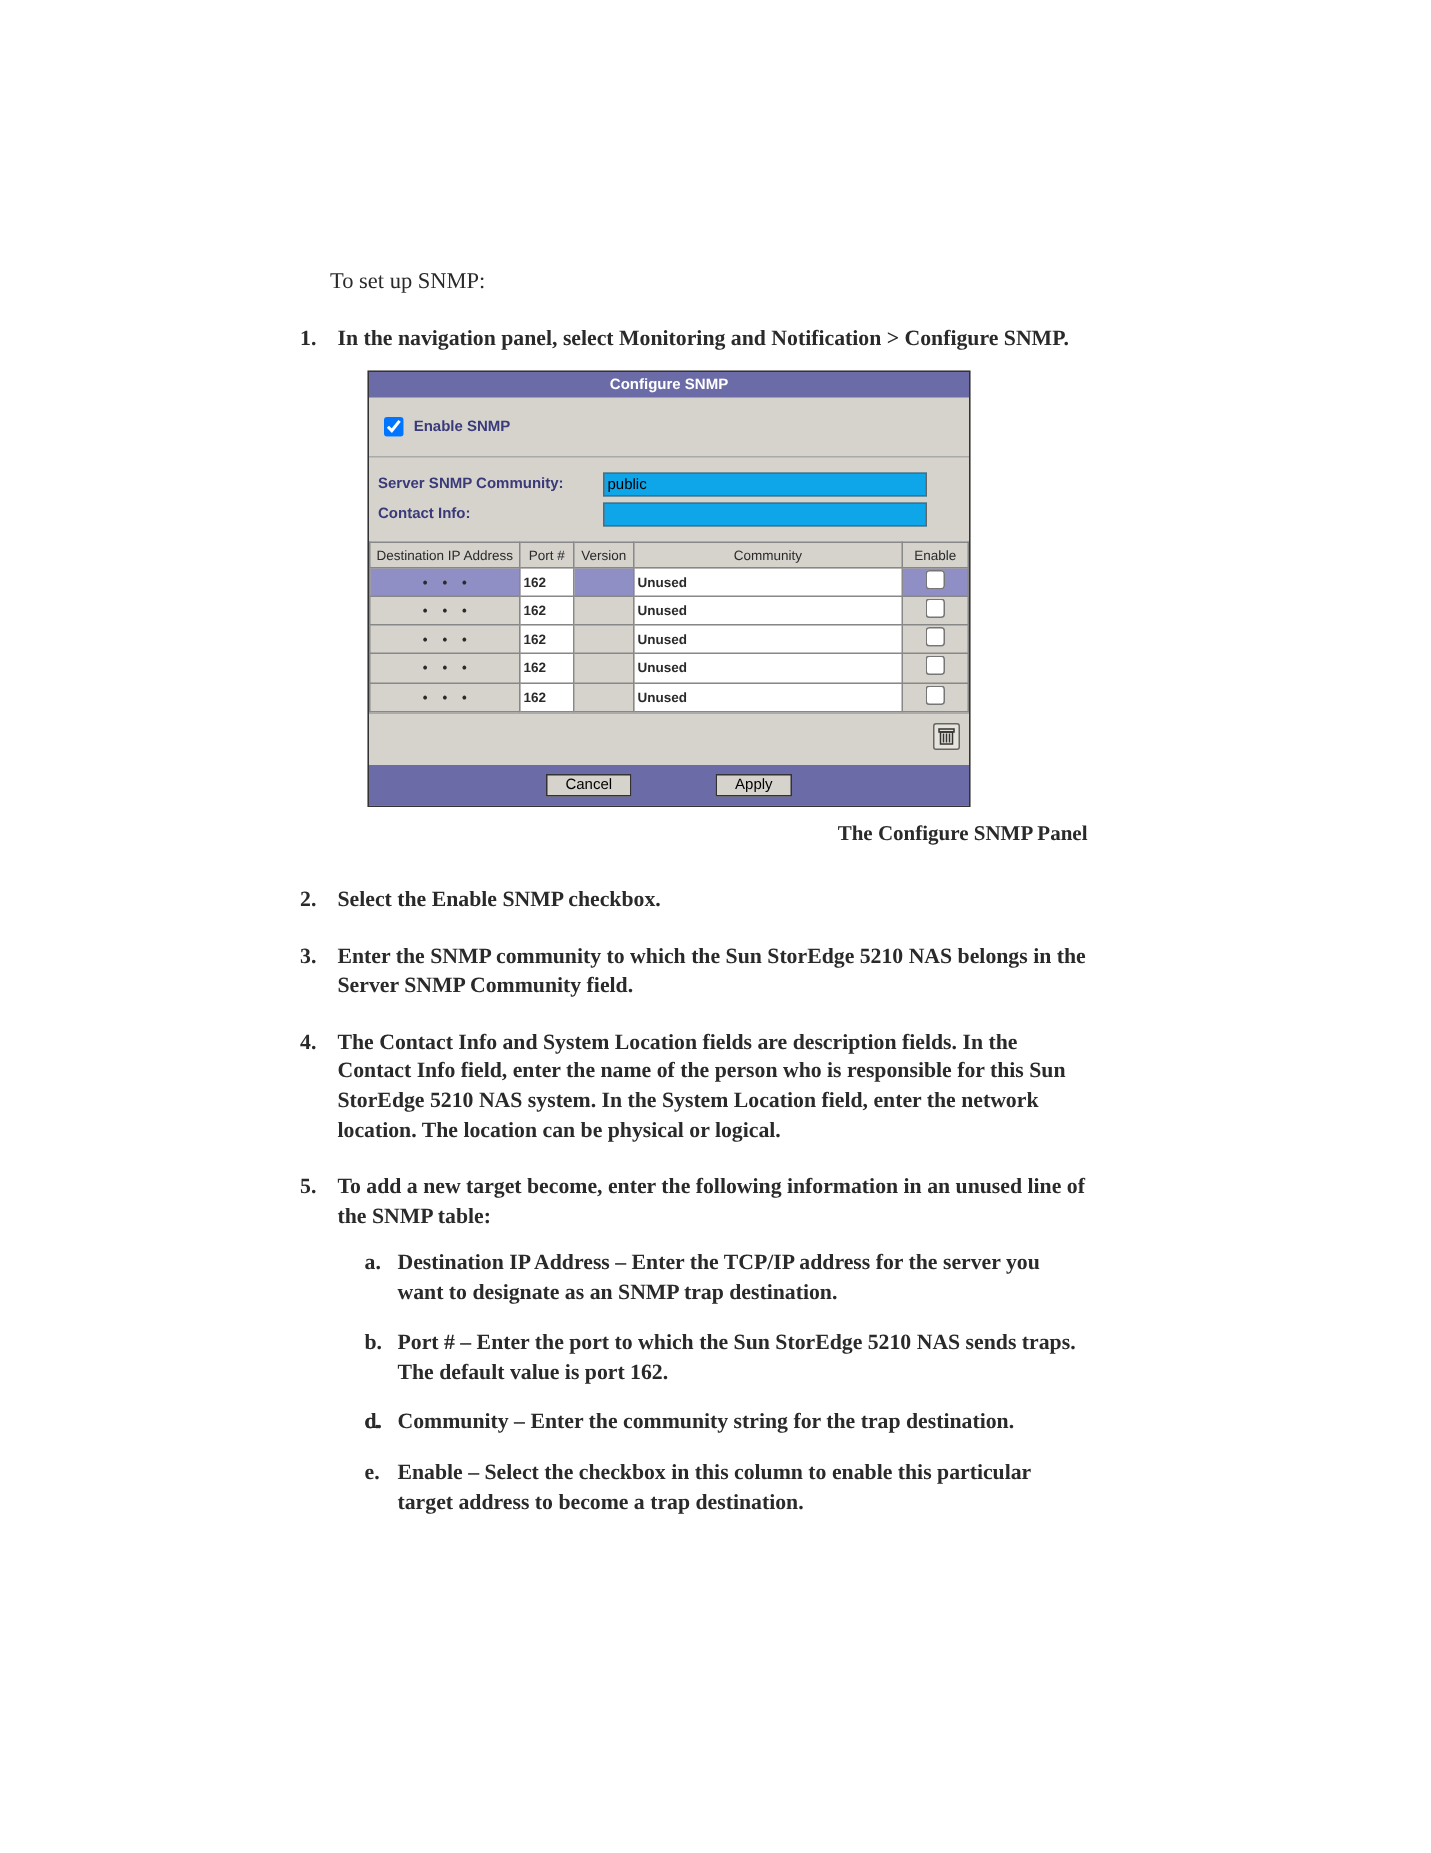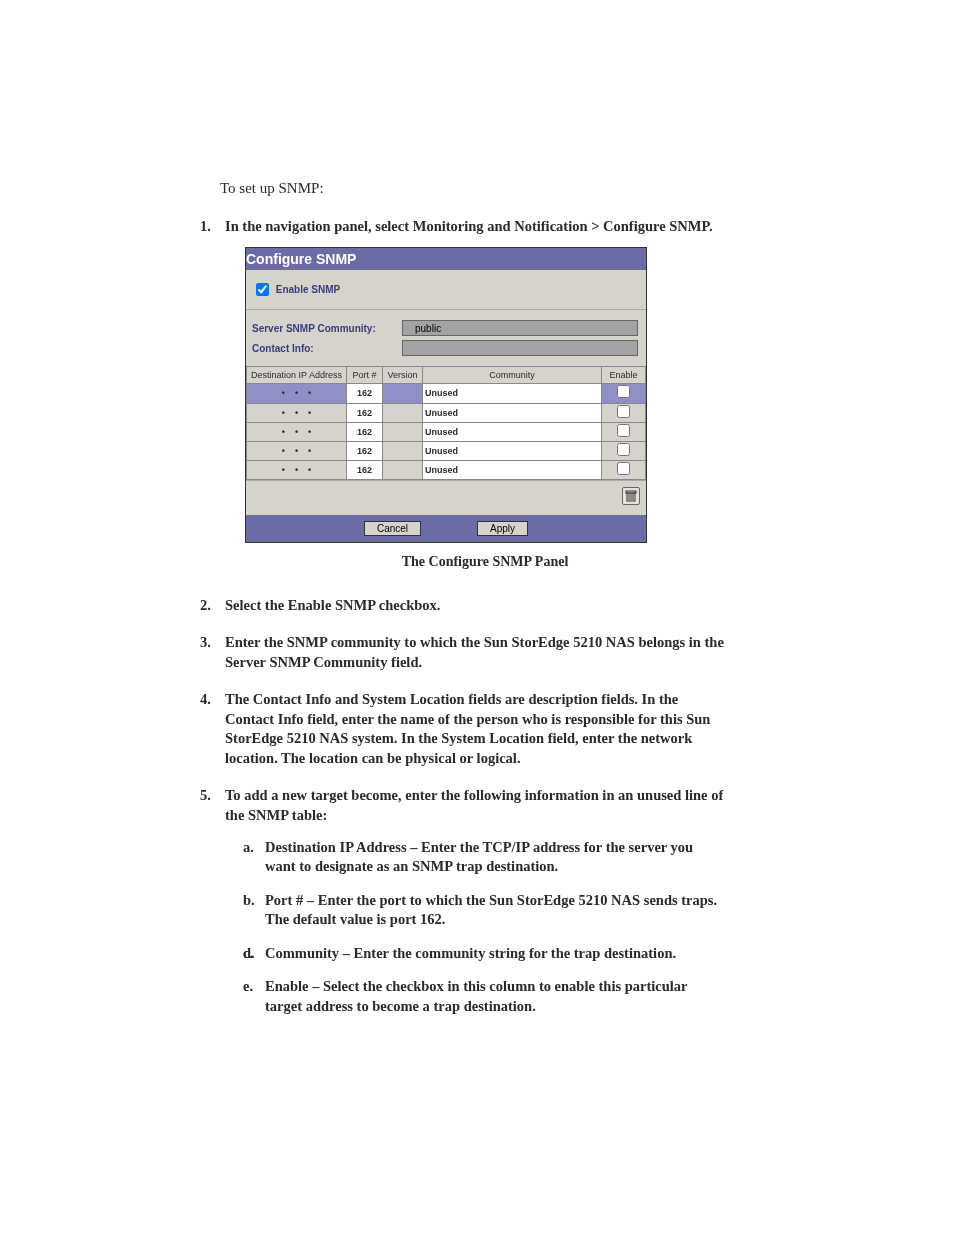--- a/index.html
+++ b/index.html
@@ -69,23 +69,24 @@
   .panel {
     width: 400px;
     border: 1px solid #333;
     background: #d6d3cc;
     font-family: Tahoma, Verdana, sans-serif;
     font-size: 10px;
   }
   .panel-title {
     background: #6b6ba8;
     color: #fff;
+    text-align: center;
     font-weight: bold;
     padding: 2px 0;
-    font-size: 14px;
+    font-size: 10px;
   }
   .panel-body {
     padding: 0;
   }
   .enable-row {
     padding: 10px 6px;
     border-bottom: 1px solid #aaa;
   }
   .enable-row label {
     color: #3a3a7a;
@@ -107,22 +108,22 @@
   .form-row .flabel {
     width: 150px;
     color: #3a3a7a;
     font-size: 10px;
   }
   .form-row input[type=text] {
     width: 210px;
     height: 14px;
     font-size: 10px;
     border: 1px solid #666;
-    background: #a3a3a3;
-    padding: 0 12px;
+    background: #0ea5e9;
+    padding: 0 2px;
   }
   table.snmp {
     width: 100%;
     border-collapse: collapse;
     table-layout: fixed;
   }
   table.snmp th, table.snmp td {
     border: 1px solid #888;
     font-size: 9px;
     padding: 1px 2px;
@@ -131,21 +132,21 @@
     height: 14px;
   }
   table.snmp th {
     font-weight: normal;
   }
   table.snmp td.community {
     text-align: left;
     background: #fff;
   }
   table.snmp td.port {
-    text-align: center;
+    text-align: left;
     background: #fff;
   }
   table.snmp tr.sel td { background: #8f8fc5; }
   table.snmp tr.sel td.community,
   table.snmp tr.sel td.port { background: #fff; }
   .ipcell { font-size: 8px; }
   .enable-cell input { margin:0; }
   .toolbar {
     text-align: right;
     padding: 6px;
@@ -169,21 +170,21 @@
   }
   .btn {
     background: #d6d3cc;
     border: 1px solid #333;
     font-size: 10px;
     padding: 1px 12px;
     font-family: Tahoma, Verdana, sans-serif;
     cursor: pointer;
   }
   .caption {
-    text-align: center;
+    text-align: right;
     font-size: 14px;
     margin: 10px 0 24px 20px;
     color: #2a2a2a;
   }
 </style>
 </head>
 <body>
 
 <div class="page">
   <p class="intro">To set up SNMP:</p>

